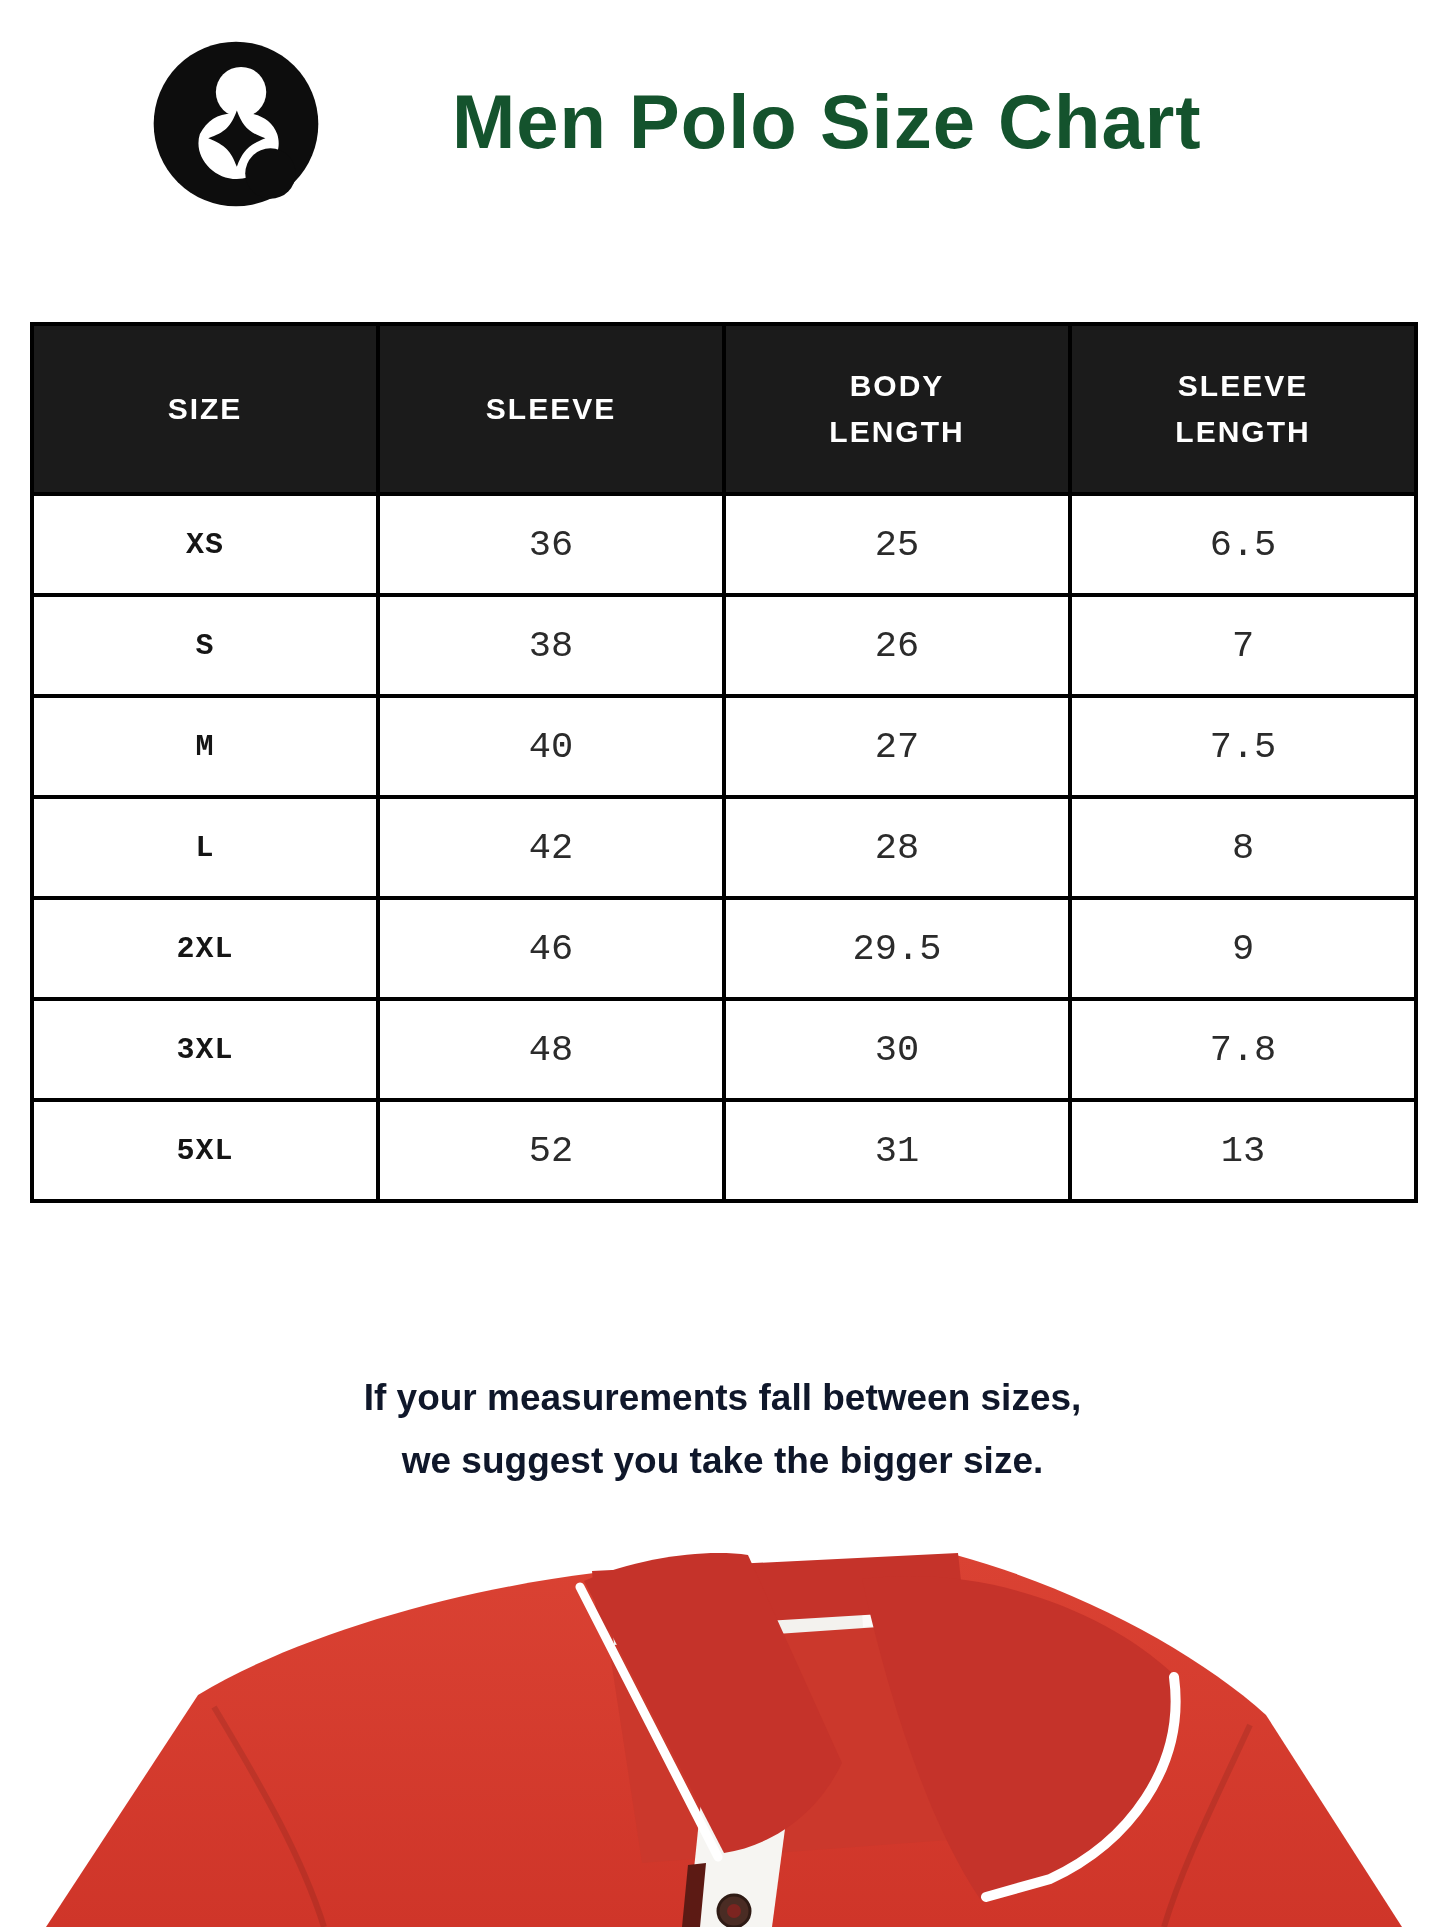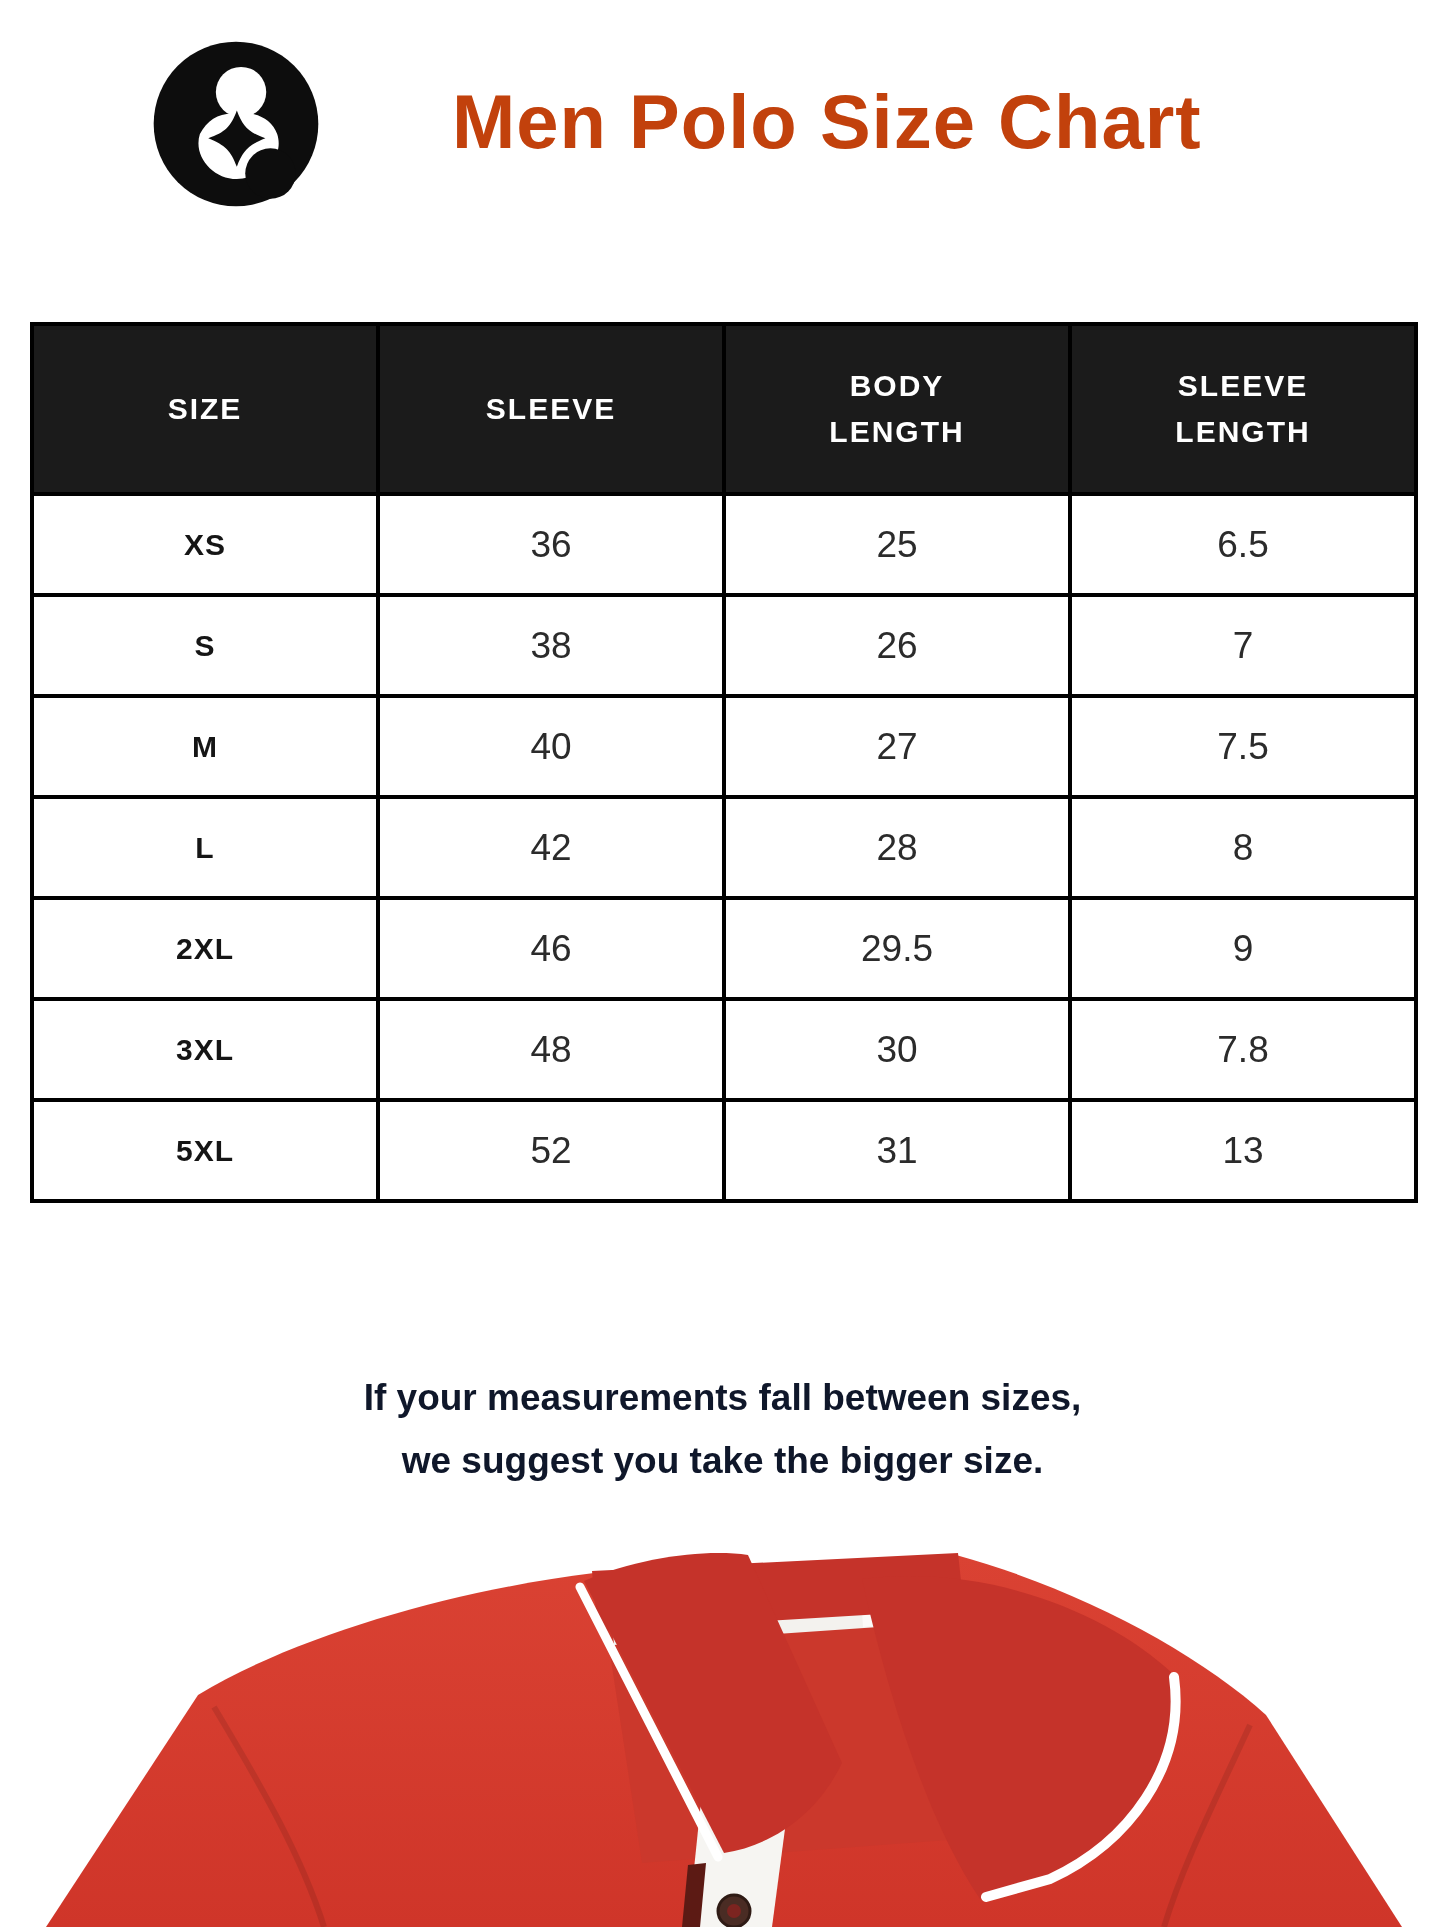--- a/index.html
+++ b/index.html
@@ -12,21 +12,21 @@
     color:var(--text-black,#121212);
   }
   
   .brand-logo{
     position:absolute;left:152px;top:40px;
     width:168px;height:168px;
   }
   .page-title{
     position:absolute;left:452px;top:84px;
     font-size:76px;font-weight:800;letter-spacing:1px;
-    color:#c2410c;white-space:nowrap;
+    color:#14532d;white-space:nowrap;
     margin:0;line-height:1;
   }
   
   table.size-table{
     position:absolute;left:30px;top:322px;
     width:1388px;
     border-collapse:collapse;
     table-layout:fixed;
     background:#ffffff;
   }
@@ -36,21 +36,21 @@
     text-align:center;vertical-align:middle;
     padding:0;
   }
   table.size-table th{
     background:var(--table-header-bg,#1b1b1b);
     color:#ffffff;
     height:166px;
     font-size:30px;font-weight:700;letter-spacing:2px;
   }
   table.size-table th .hline{line-height:46px;}
-  table.size-table td{height:97px;}
+  table.size-table td{height:97px;font-family:Liberation Mono, monospace;}
   td.size-cell{font-size:30px;font-weight:800;letter-spacing:1px;color:#151515;}
   td.value-cell{font-size:37px;font-weight:400;color:#2b2b2b;}
   
   .size-note{
     position:absolute;left:0;top:1366px;width:100%;
     text-align:center;
     font-size:37px;font-weight:800;line-height:63px;
     color:#0f172a;
   }
   

